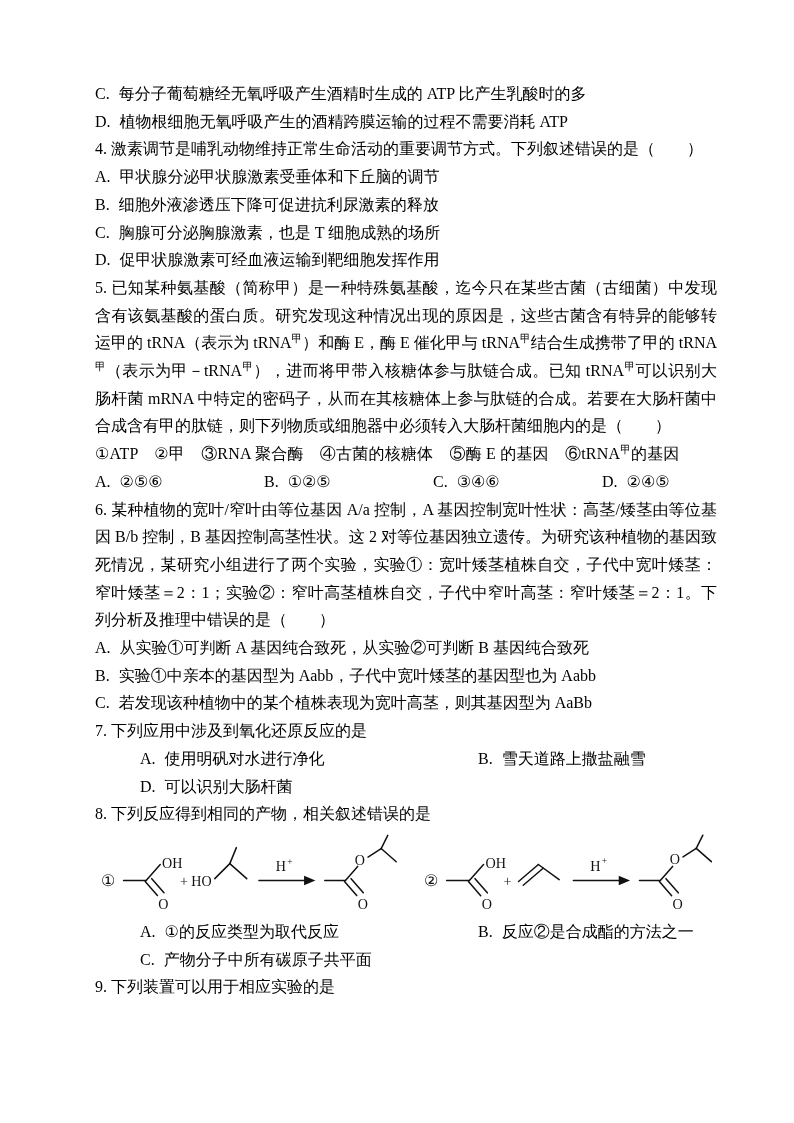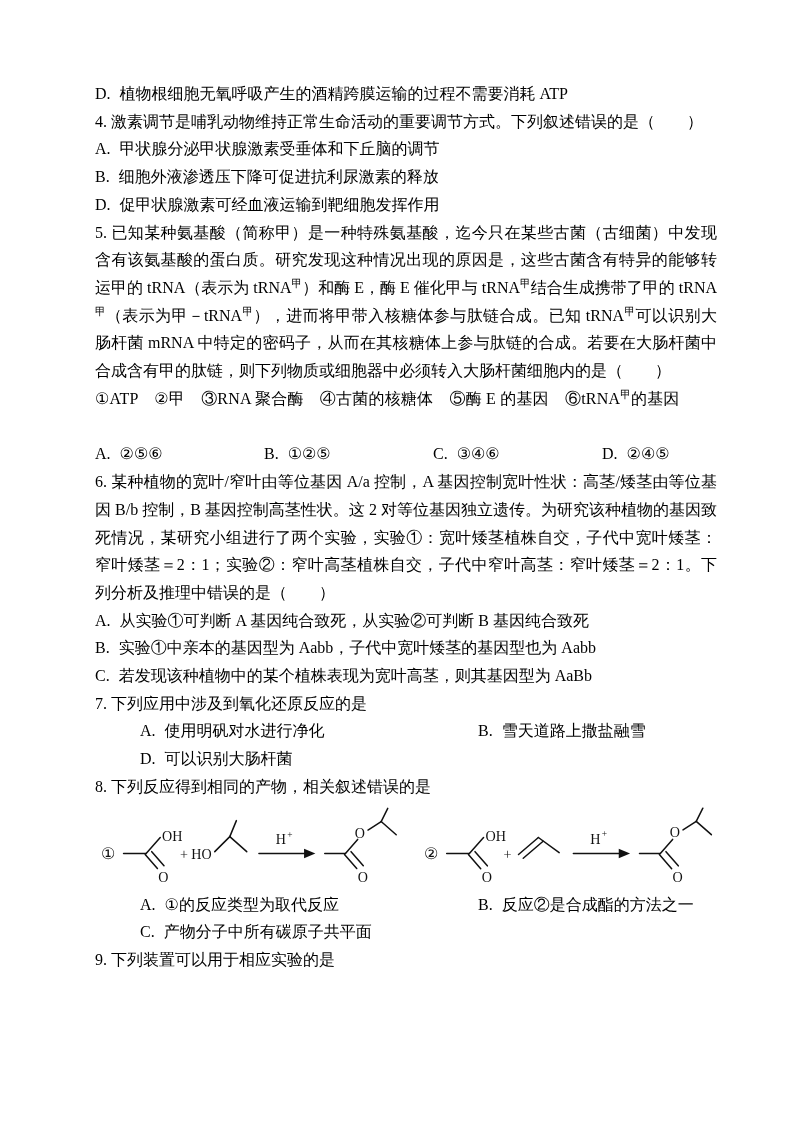--- a/index.html
+++ b/index.html
@@ -15,44 +15,46 @@
     overflow:hidden;
   }
   .content{position:absolute;left:95px;top:80px;width:622px;}
   .content p{margin:0;}
   .para{text-align:justify;}
   .option-line{text-align:left;}
   .opt-label{margin-right:9px;}
   .itemline{letter-spacing:0.2px;}
   sup.supchar{font-size:10.5px;line-height:0;}
   .raised{position:relative;top:-6px;}
-  .choices4{display:grid;grid-template-columns:169px 169px 169px 1fr;margin-top:28px;}
+  .choices4{display:grid;grid-template-columns:169px 169px 169px 1fr;}
   .choices2{display:grid;grid-template-columns:338px 1fr;margin-left:45px;}
   .figure-row{
     display:flex;align-items:center;gap:24px;
     height:88px;margin:1px 0 1px 6px;
   }
   svg.rxn{display:block;}
   svg.rxn text{font-family:"Liberation Serif","DejaVu Serif",serif;font-size:15px;fill:#111111;}
   svg.rxn text.circ{font-size:17px;}
   svg.rxn text.small{font-size:10px;}
   svg.rxn .bond{stroke:#111111;stroke-width:1.6;fill:none;stroke-linecap:round;}
   svg.rxn .head{fill:#111111;stroke:none;}
 </style>
 </head>
 <body>
 
 <div class="page">
   <div class="content">
 
+    <p class="option-line"><span class="opt-label">C.</span><span>每分子葡萄糖经无氧呼吸产生酒精时生成的 ATP 比产生乳酸时的多</span></p>
     <p class="option-line"><span class="opt-label">D.</span><span>植物根细胞无氧呼吸产生的酒精跨膜运输的过程不需要消耗 ATP</span></p>
 
     <p class="para">4. 激素调节是哺乳动物维持正常生命活动的重要调节方式。下列叙述错误的是（　　）</p>
     <p class="option-line"><span class="opt-label">A.</span><span>甲状腺分泌甲状腺激素受垂体和下丘脑的调节</span></p>
     <p class="option-line"><span class="opt-label">B.</span><span>细胞外液渗透压下降可促进抗利尿激素的释放</span></p>
+    <p class="option-line"><span class="opt-label">C.</span><span>胸腺可分泌胸腺激素，也是 T 细胞成熟的场所</span></p>
     <p class="option-line"><span class="opt-label">D.</span><span>促甲状腺激素可经血液运输到靶细胞发挥作用</span></p>
 
     <p class="para"><span>5. 已知某种氨基酸（简称甲）是一种特殊氨基酸，迄今只在某些古菌（古细菌）中发现含有该氨基酸的蛋白质。研究发现这种情况出现的原因是，这些古菌含有特异的能够转运甲的 tRNA（表示为 tRNA</span><sup class="supchar">甲</sup><span>）和酶 E，酶 E 催化甲与 tRNA</span><sup class="supchar">甲</sup><span>结合生成携带了甲的 tRNA</span><sup class="supchar">甲</sup><span>（表示为甲－tRNA</span><sup class="supchar">甲</sup><span>），进而将甲带入核糖体参与肽链合成。已知 tRNA</span><sup class="supchar">甲</sup><span>可以识别大肠杆菌 mRNA 中特定的密码子，从而在其核糖体上参与肽链的合成。若要在大肠杆菌中合成含有甲的肽链，则下列物质或细胞器中必须转入大肠杆菌细胞内的是（　　）</span></p>
     <p class="option-line itemline"><span>①ATP　②甲　③RNA 聚合酶　④古菌的核糖体　⑤酶 E 的基因　⑥tRNA</span><sup class="supchar">甲</sup><span>的基因</span></p>
     <div class="choices4">
       <p class="option-line"><span class="opt-label">A.</span><span>②⑤⑥</span></p>
       <p class="option-line"><span class="opt-label">B.</span><span>①②⑤</span></p>
       <p class="option-line"><span class="opt-label">C.</span><span>③④⑥</span></p>
       <p class="option-line"><span class="opt-label">D.</span><span>②④⑤</span></p>
     </div>

